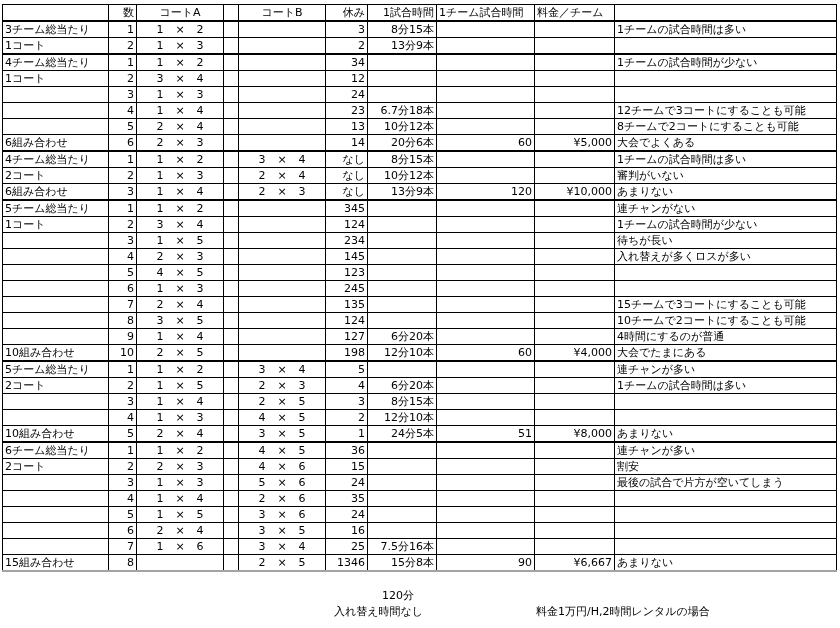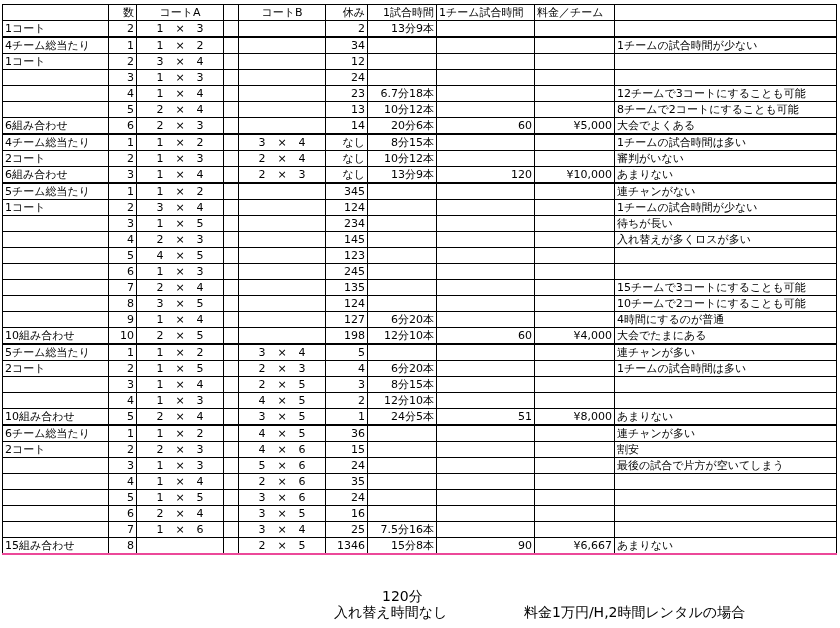--- a/index.html
+++ b/index.html
@@ -4,22 +4,22 @@
 <style>
   body { margin:0; background:#fff; width:840px; height:628px; overflow:hidden;
          font-family:"DejaVu Sans", sans-serif; font-size:11px; color:#000; }
   #sheet { position:absolute; left:2px; top:4px; border-collapse:collapse; table-layout:fixed; }
   #sheet td { height:15px; padding:0 2px; border:1px solid #000; white-space:nowrap; overflow:hidden; line-height:15px; }
   #sheet td.r { text-align:right; }
   #sheet td.c { text-align:center; }
   #sheet td.nb-l { border-left:none; }
   #sheet td.nb-r { border-right:none; }
   #sheet tr.grp-start td { border-top:2px solid #000; }
-  #sheet tr.last td { border-bottom:2px solid #ec4899; }
-  .foot { position:absolute; font-size:14px; white-space:nowrap; }
+  #sheet tr.last td { border-bottom:2px solid #a3a3a3; }
+  .foot { position:absolute; font-size:11px; white-space:nowrap; }
 </style>
 </head>
 <body>
 
 <table id="sheet">
   <colgroup>
     <col style="width:106px">
       <col style="width:28px">
       <col style="width:29px">
       <col style="width:29px">
@@ -42,20 +42,36 @@
       <td></td>
       <td class="c" colspan="3">コートB</td>
       <td class="r">休み</td>
       <td class="r">1試合時間</td>
       <td>1チーム試合時間</td>
       <td>料金／チーム</td>
       <td></td>
     </tr>
   </thead>
   <tbody id="tbody">
+      <tr class="grp-start">
+        <td>3チーム総当たり</td>
+        <td class="r">1</td>
+        <td class="r nb-r">1</td>
+        <td class="c nb-l nb-r">×</td>
+        <td class="nb-l">2</td>
+        <td></td>
+        <td class="r nb-r"></td>
+        <td class="c nb-l nb-r"></td>
+        <td class="nb-l"></td>
+        <td class="r">3</td>
+        <td class="r">8分15本</td>
+        <td class="r"></td>
+        <td class="r"></td>
+        <td>1チームの試合時間は多い</td>
+      </tr>
       <tr>
         <td>1コート</td>
         <td class="r">2</td>
         <td class="r nb-r">1</td>
         <td class="c nb-l nb-r">×</td>
         <td class="nb-l">3</td>
         <td></td>
         <td class="r nb-r"></td>
         <td class="c nb-l nb-r"></td>
         <td class="nb-l"></td>
@@ -575,13 +591,13 @@
         <td class="r">15分8本</td>
         <td class="r">90</td>
         <td class="r">¥6,667</td>
         <td>あまりない</td>
       </tr>
     </tbody>
 </table>
 
 <div class="foot" style="left:382px; top:588px;">120分</div>
 <div class="foot" style="left:334px; top:604px;">入れ替え時間なし</div>
-<div class="foot" style="left:524px; top:604px;">料金1万円/H,2時間レンタルの場合</div>
+<div class="foot" style="left:536px; top:604px;">料金1万円/H,2時間レンタルの場合</div>
 
 </body></html>

